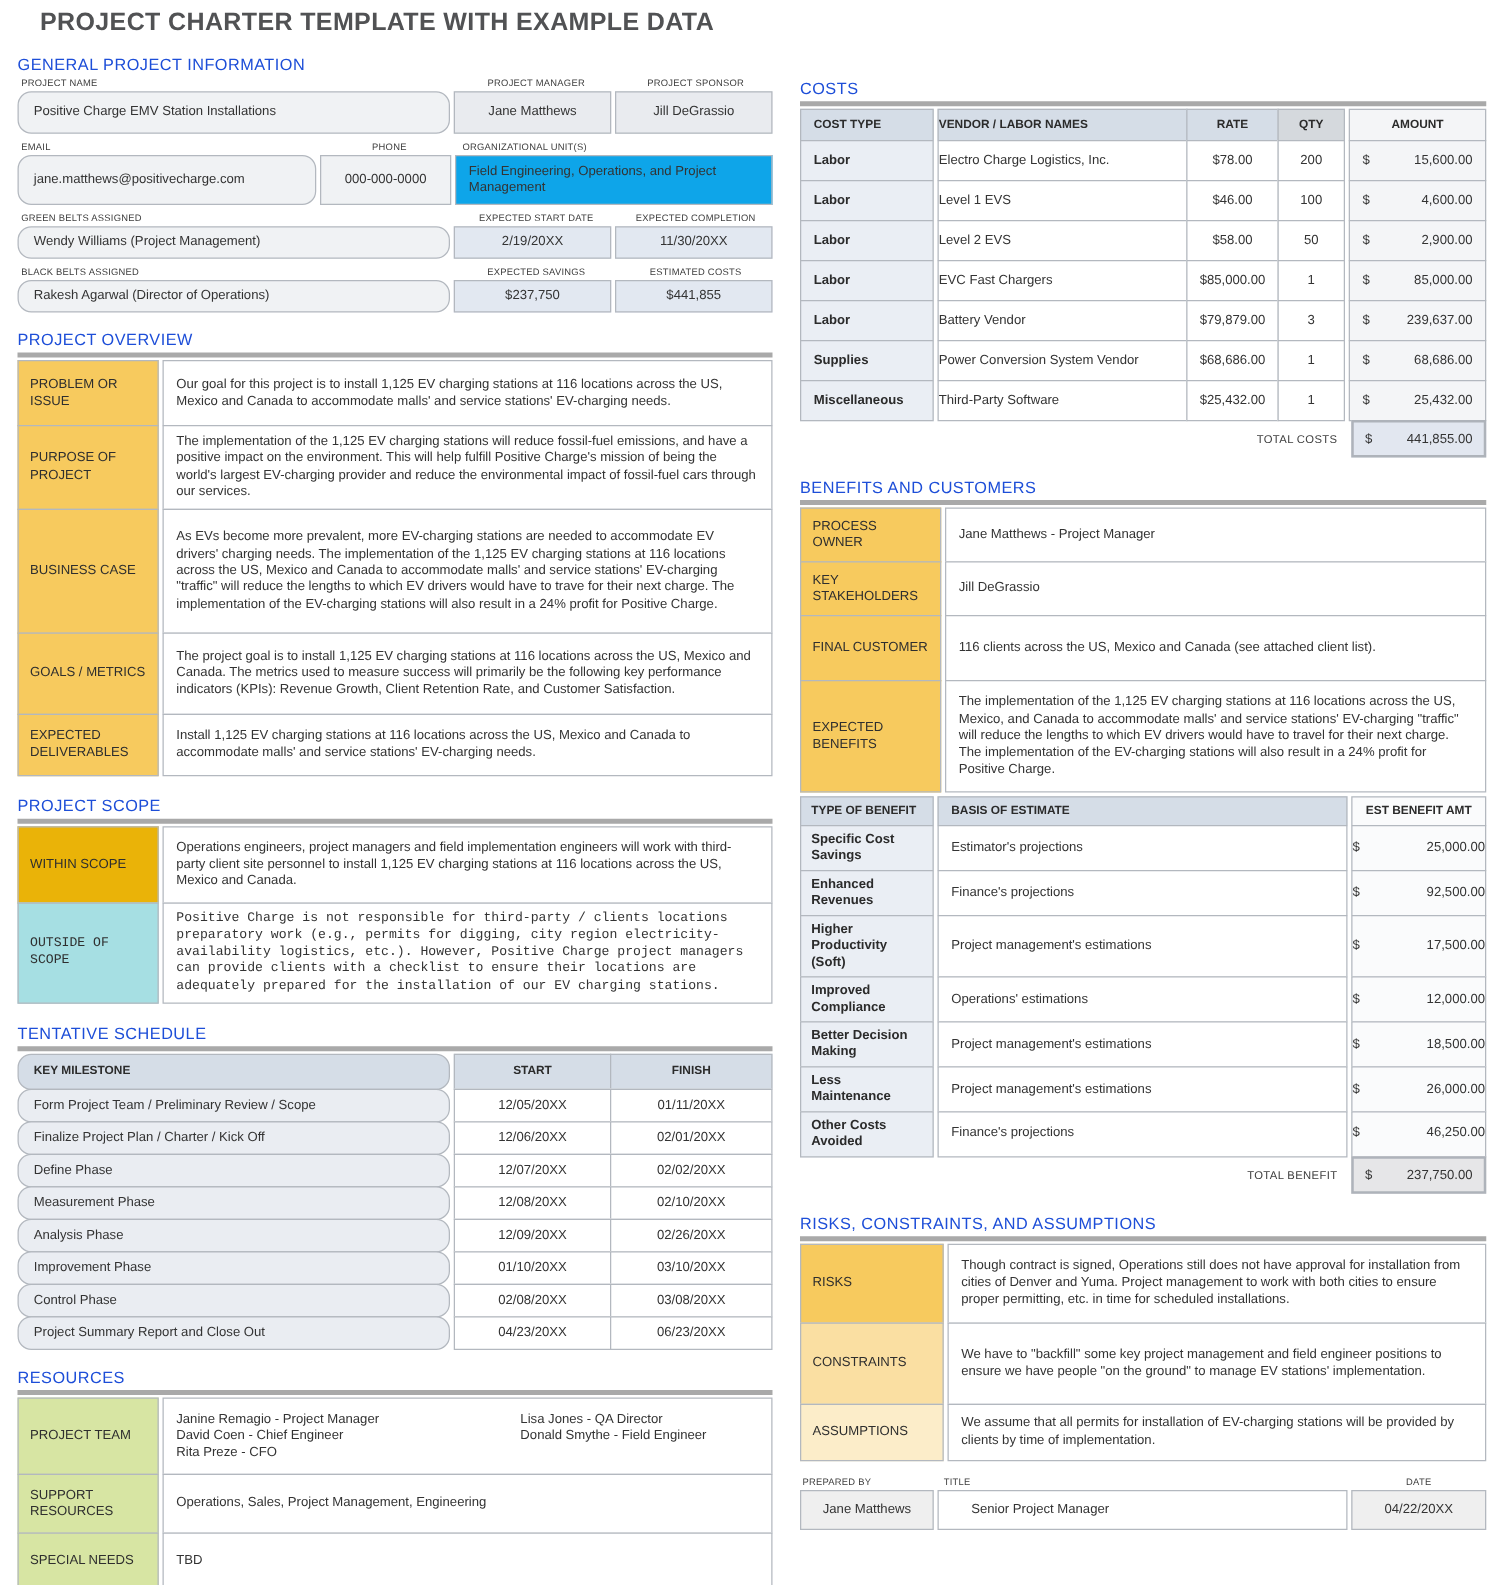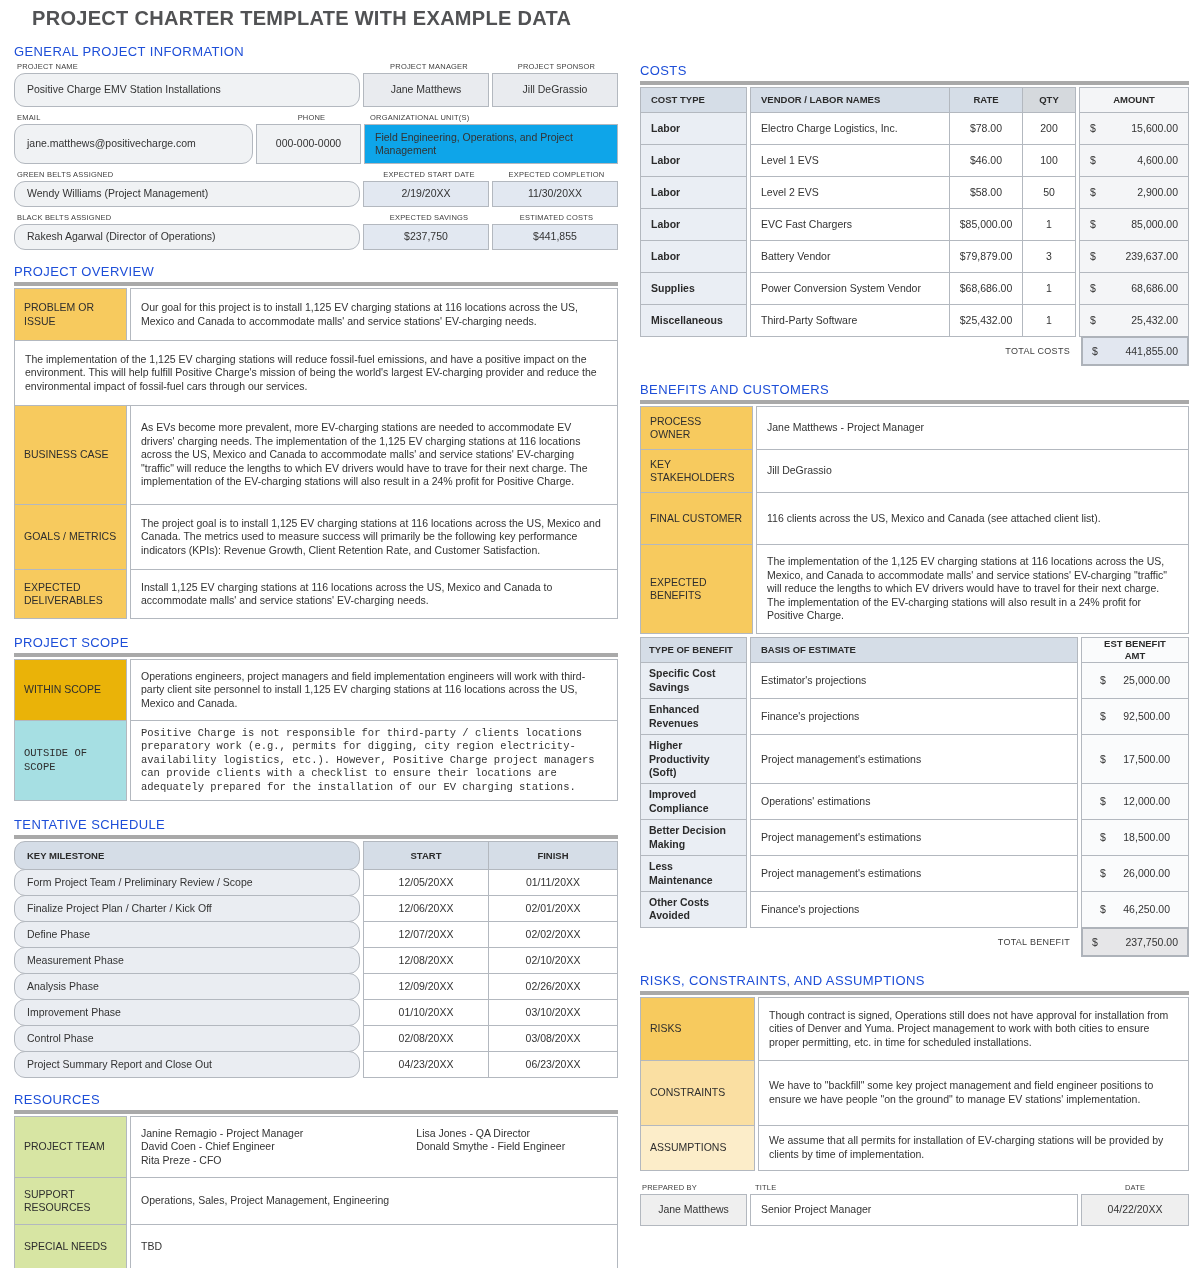--- a/index.html
+++ b/index.html
@@ -46,53 +46,53 @@
   .green{background:#d7e5a3;}
   .rowlab-blue{background:#eaeef4;font-weight:bold;color:#2b2b2b;}
   .hdr{background:#d5dde7;font-weight:bold;font-size:9.5px;color:#2b2b2b;}
   .hdr-gray{background:#d5d9dd;}
   
   .sch-h{min-height:29px;}
   .sch-r{min-height:27px;}
   .sch-m{background:#eaedf2;}
   
   .c-type{width:107px;flex:none;padding-left:10px;}
-  .c-vendor{width:200px;flex:none;padding-left:10px;}
+  .c-vendor{width:200px;flex:none;}
   .c-rate{width:74px;flex:none;}
   .c-qty{width:54px;flex:none;}
   .c-amt{flex:1;justify-content:space-between;padding:0 10px;background:#f4f5f7;}
   .c-h{min-height:26px;}
   .c-r{min-height:33px;}
   .tot-row{margin-top:-1px;display:flex;gap:3px;}
   .tot-spacer{flex:1;display:flex;align-items:center;justify-content:flex-end;
       font-size:9px;color:#3d3d3d;letter-spacing:.3px;padding-right:8px;}
   .tot-amt{width:108px;flex:none;min-height:30px;border:2px solid #aeb3ba;
       display:flex;align-items:center;justify-content:space-between;padding:0 9px;
       box-sizing:border-box;font-size:10.5px;}
   .tot-costs{background:#e2e7f0;}
   .tot-ben{background:#e6e6e8;}
   
   .b-type{width:107px;flex:none;padding:4px 8px;}
   .b-basis{flex:1;padding-left:10px;}
-  .b-amt{width:108px;flex:none;justify-content:space-between;padding:0 18px;background:#fafbfc;}
+  .b-amt{width:108px;flex:none;justify-content:space-between;padding:0 0;background:#fafbfc;}
   .b-r{min-height:33px;}
   
   .risk-label{width:115px;flex:none;padding:6px 9px;font-size:10.5px;color:#2e2e2e;}
   
   .mh52{min-height:53px;} .mh66{min-height:66px;} .mh100{min-height:100px;}
   .mh50{min-height:50px;} .mh62{min-height:62px;} .mh74{min-height:74px;font-family:Liberation Mono, monospace;}
   .mh44{min-height:44px;} .mh90{min-height:90px;} .mh46{min-height:46px;}
   .mh48{min-height:48px;} .mh64{min-height:64px;}
   .pre{white-space:pre-line;}
   .team-cols{display:flex;flex:1;gap:19px;}
   .team-c1{width:55%;}
   .team-c2{flex:1;}
   
   .p-by{width:107px;flex:none;min-height:32px;background:#efefef;}
-  .p-title{flex:1;padding-left:10px;min-height:32px;}
+  .p-title{flex:1;padding-left:26px;min-height:32px;}
   .p-date{width:108px;flex:none;min-height:32px;background:#efefef;} .mb14{margin-bottom:14px;} .mb16{margin-bottom:16px;}
 </style>
 </head>
 <body>
 
 <div class="page-title">PROJECT CHARTER TEMPLATE WITH EXAMPLE DATA</div>
 
 <div class="col col-left">
 
   <div class="mb14">
@@ -140,20 +140,21 @@
   </div>
 
   <div class="mb16">
     <div class="sec-h">PROJECT OVERVIEW</div>
     <div class="tbl stack">
       <div class="row">
         <div class="cell lt-label orange mh52">PROBLEM OR ISSUE</div>
         <div class="cell lt-text mh52">Our goal for this project is to install 1,125 EV charging stations at 116  locations across the US, Mexico and Canada to accommodate malls' and service stations' EV-charging needs.</div>
       </div>
       <div class="row">
+        <div class="cell lt-label orange mh66">PURPOSE OF PROJECT</div>
         <div class="cell lt-text mh66">The implementation of the 1,125 EV charging stations will reduce fossil-fuel emissions, and have a positive impact on the environment. This will help fulfill Positive Charge's mission of being the world's largest EV-charging provider and reduce the environmental impact of fossil-fuel cars through our services.</div>
       </div>
       <div class="row">
         <div class="cell lt-label orange mh100">BUSINESS CASE</div>
         <div class="cell lt-text mh100">As EVs become more prevalent, more EV-charging stations are needed to accommodate EV drivers' charging needs. The implementation of the 1,125 EV charging stations at 116  locations across the US, Mexico and Canada to accommodate malls' and service stations' EV-charging "traffic" will reduce the lengths to which EV drivers would have to trave for their next charge. The implementation of the EV-charging stations will also result in a 24% profit for Positive Charge.</div>
       </div>
       <div class="row">
         <div class="cell lt-label orange mh66">GOALS / METRICS</div>
         <div class="cell lt-text mh66">The project goal is to install 1,125 EV charging stations at 116  locations across the US, Mexico and Canada. The metrics used to measure success will primarily be the following key performance indicators (KPIs): Revenue Growth, Client Retention Rate, and Customer Satisfaction.</div>
       </div>

